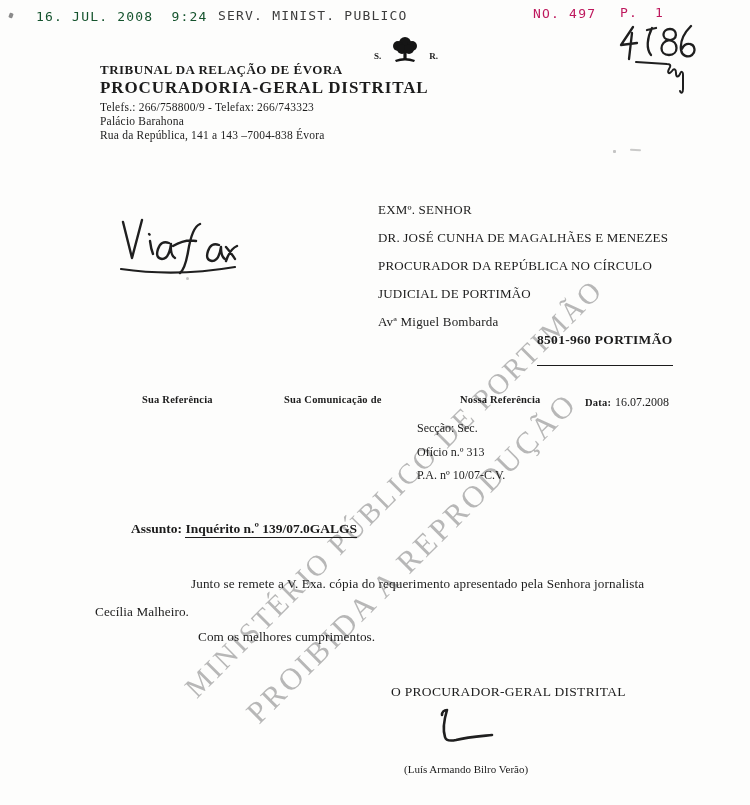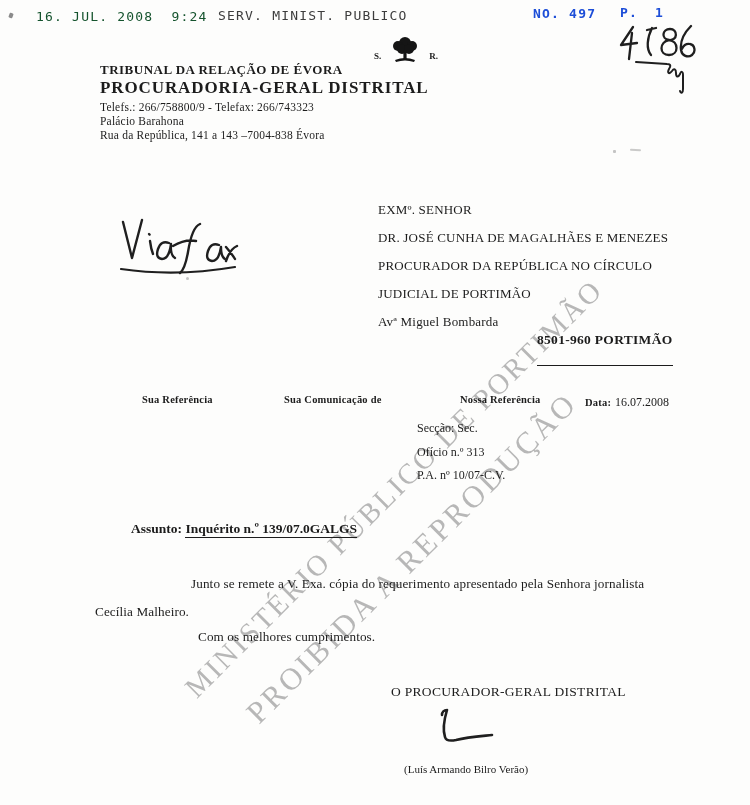--- a/index.html
+++ b/index.html
@@ -7,21 +7,21 @@
     position:relative;width:750px;height:805px;background:#fdfdfc;
     font-family:"Liberation Serif", serif;color:#1c1c1c;overflow:hidden;
     margin:0 auto;
   }
   .abs{position:absolute;}
   .pre{white-space:pre;}
   
   .fax{font-family:"DejaVu Sans Mono", monospace;font-size:13px;letter-spacing:1.2px;}
   .fax-date{color:#14532d;}
   .fax-sender{color:#3d3d3d;}
-  .fax-no{color:#1d4ed8;font-weight:bold;}
+  .fax-no{color:#be185d;}
   
   .letterhead{left:100px;top:62px;width:650px;text-align:left;line-height:1.18;}
   .lh-court{font-size:13px;font-weight:bold;letter-spacing:.5px;}
   .lh-office{font-size:17px;font-weight:bold;letter-spacing:.9px;margin-top:1px;}
   .lh-small{font-size:11.5px;letter-spacing:.2px;}
   .emblem{left:366px;top:36px;width:80px;display:flex;align-items:flex-end;justify-content:center;gap:5px;}
   .emblem-letter{font-size:9px;font-weight:bold;padding-bottom:2px;}
   
   .recipient{left:378px;top:196px;font-size:13px;line-height:28px;letter-spacing:.2px;}
   .postal{left:537px;top:332px;font-size:13.5px;font-weight:bold;letter-spacing:.3px;

